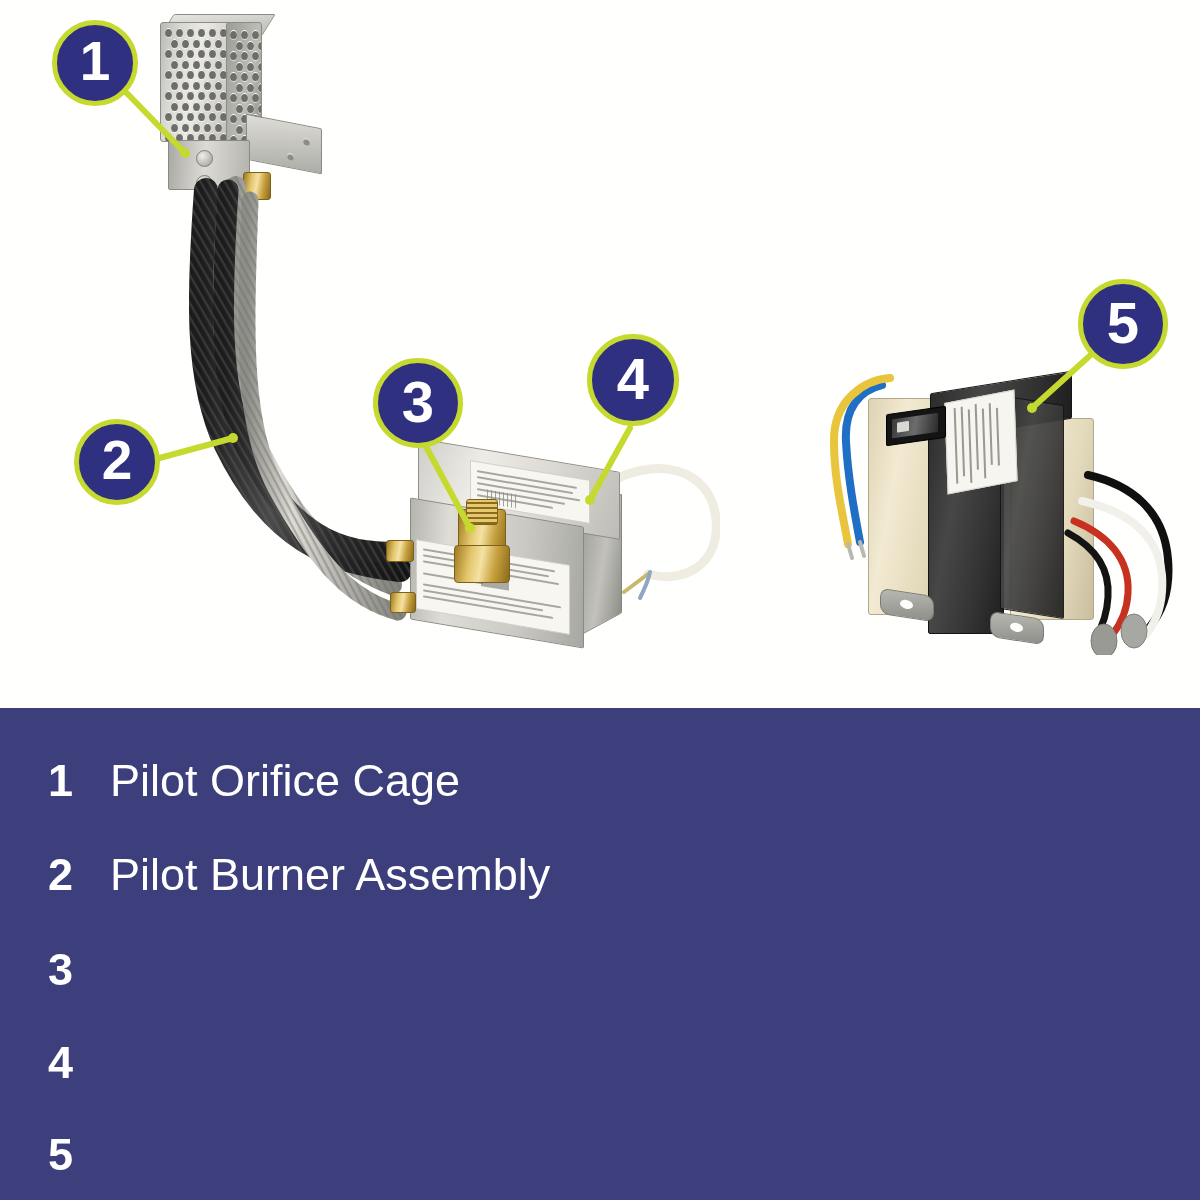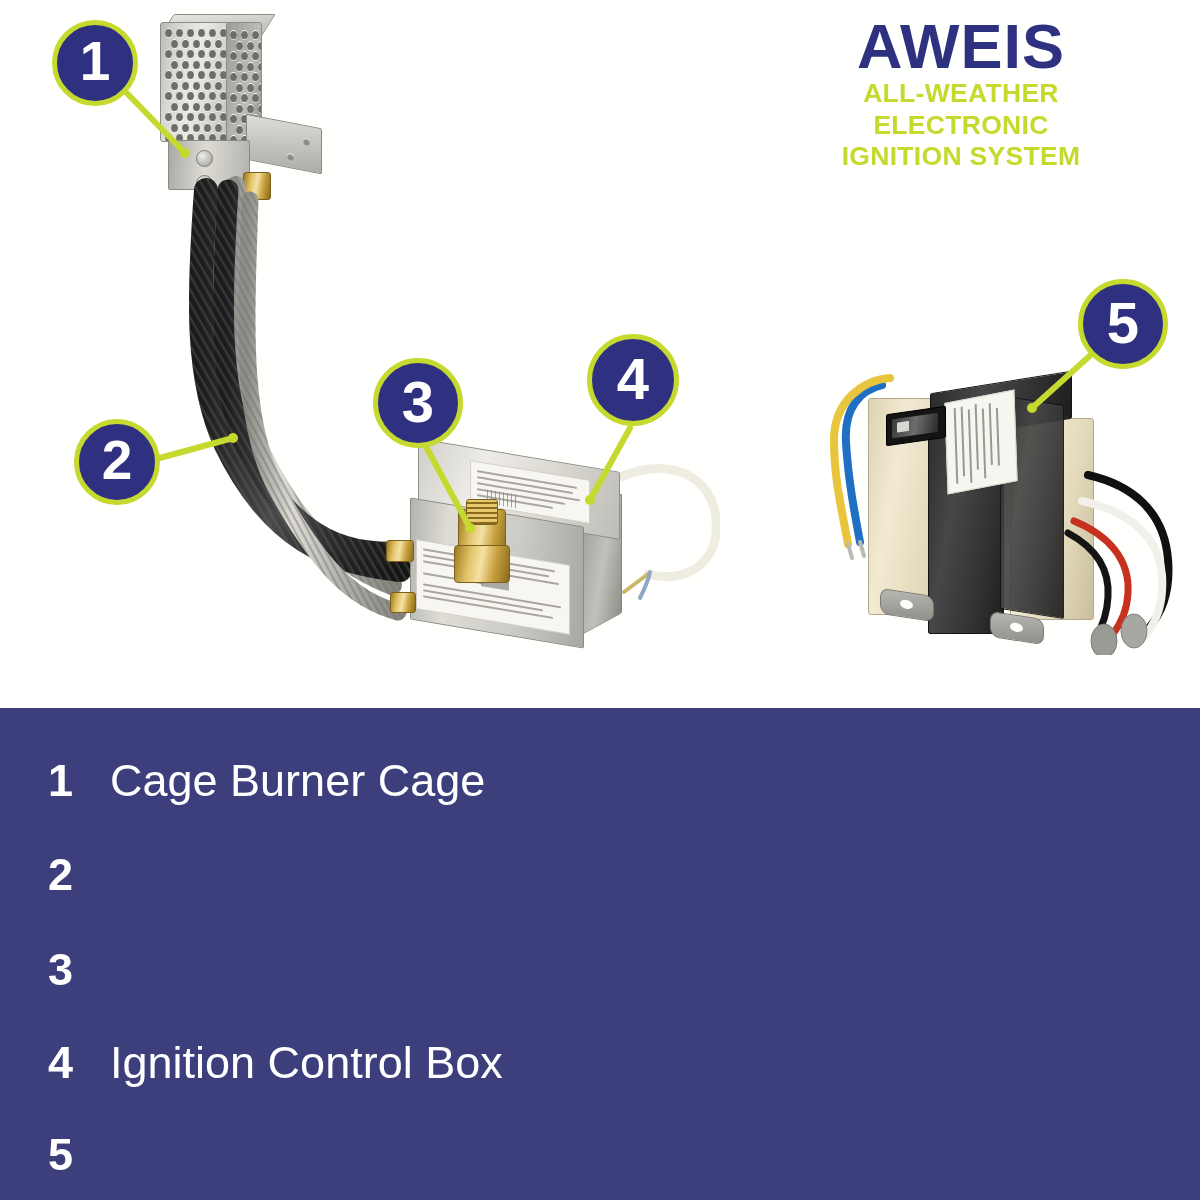--- a/index.html
+++ b/index.html
@@ -379,40 +379,34 @@
   <div class="badge" style="left:373px;top:358px;width:90px;height:90px;font-size:58px;">
     <span>3</span>
   </div>
   <div class="badge" style="left:587px;top:334px;width:92px;height:92px;font-size:58px;">
     <span>4</span>
   </div>
   <div class="badge" style="left:1078px;top:279px;width:90px;height:90px;font-size:58px;">
     <span>5</span>
   </div>
 
-  <div class="brand">
-    <div class="brand-name">AWEIS</div>
-    <div class="brand-sub">ALL-WEATHER</div>
-    <div class="brand-sub">ELECTRONIC</div>
-    <div class="brand-sub">IGNITION SYSTEM</div>
-  </div>
 
   <div class="legend">
     <div class="leg-row" style="top:50px;">
       <div class="leg-num">1</div>
-      <div class="leg-text">Cage Burner Cage</div>
+      <div class="leg-text">Pilot Orifice Cage</div>
     </div>
     <div class="leg-row" style="top:144px;">
       <div class="leg-num">2</div>
+      <div class="leg-text">Pilot Burner Assembly</div>
     </div>
     <div class="leg-row" style="top:239px;">
       <div class="leg-num">3</div>
     </div>
     <div class="leg-row" style="top:332px;">
       <div class="leg-num">4</div>
-      <div class="leg-text">Ignition Control Box</div>
     </div>
     <div class="leg-row" style="top:424px;">
       <div class="leg-num">5</div>
     </div>
   </div>
 
 </div>
 
 </body></html>

